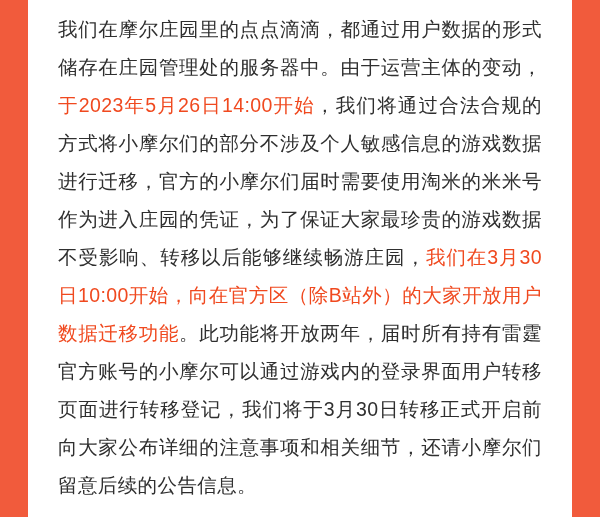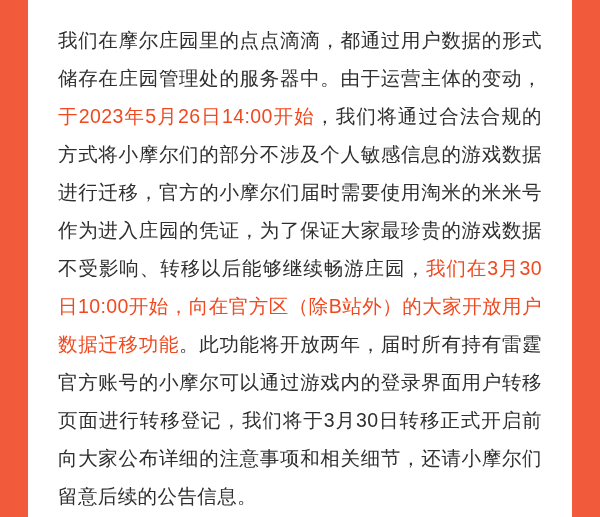--- a/index.html
+++ b/index.html
@@ -21,21 +21,21 @@
     box-sizing: border-box;
   }
   .card {
     position: absolute;
     left: 28px;
     top: 0;
     width: 544px;
     height: 517px;
     background: #ffffff;
     box-sizing: border-box;
-    padding: 21px 30px 20px 30px;
+    padding: 10px 30px 20px 30px;
   }
   .announcement {
     font-size: 19.5px;
     line-height: 38px;
     color: #2f2f2f;
     letter-spacing: 0.4px;
     text-align: justify;
     text-justify: inter-ideograph;
     word-break: break-all;
   }

